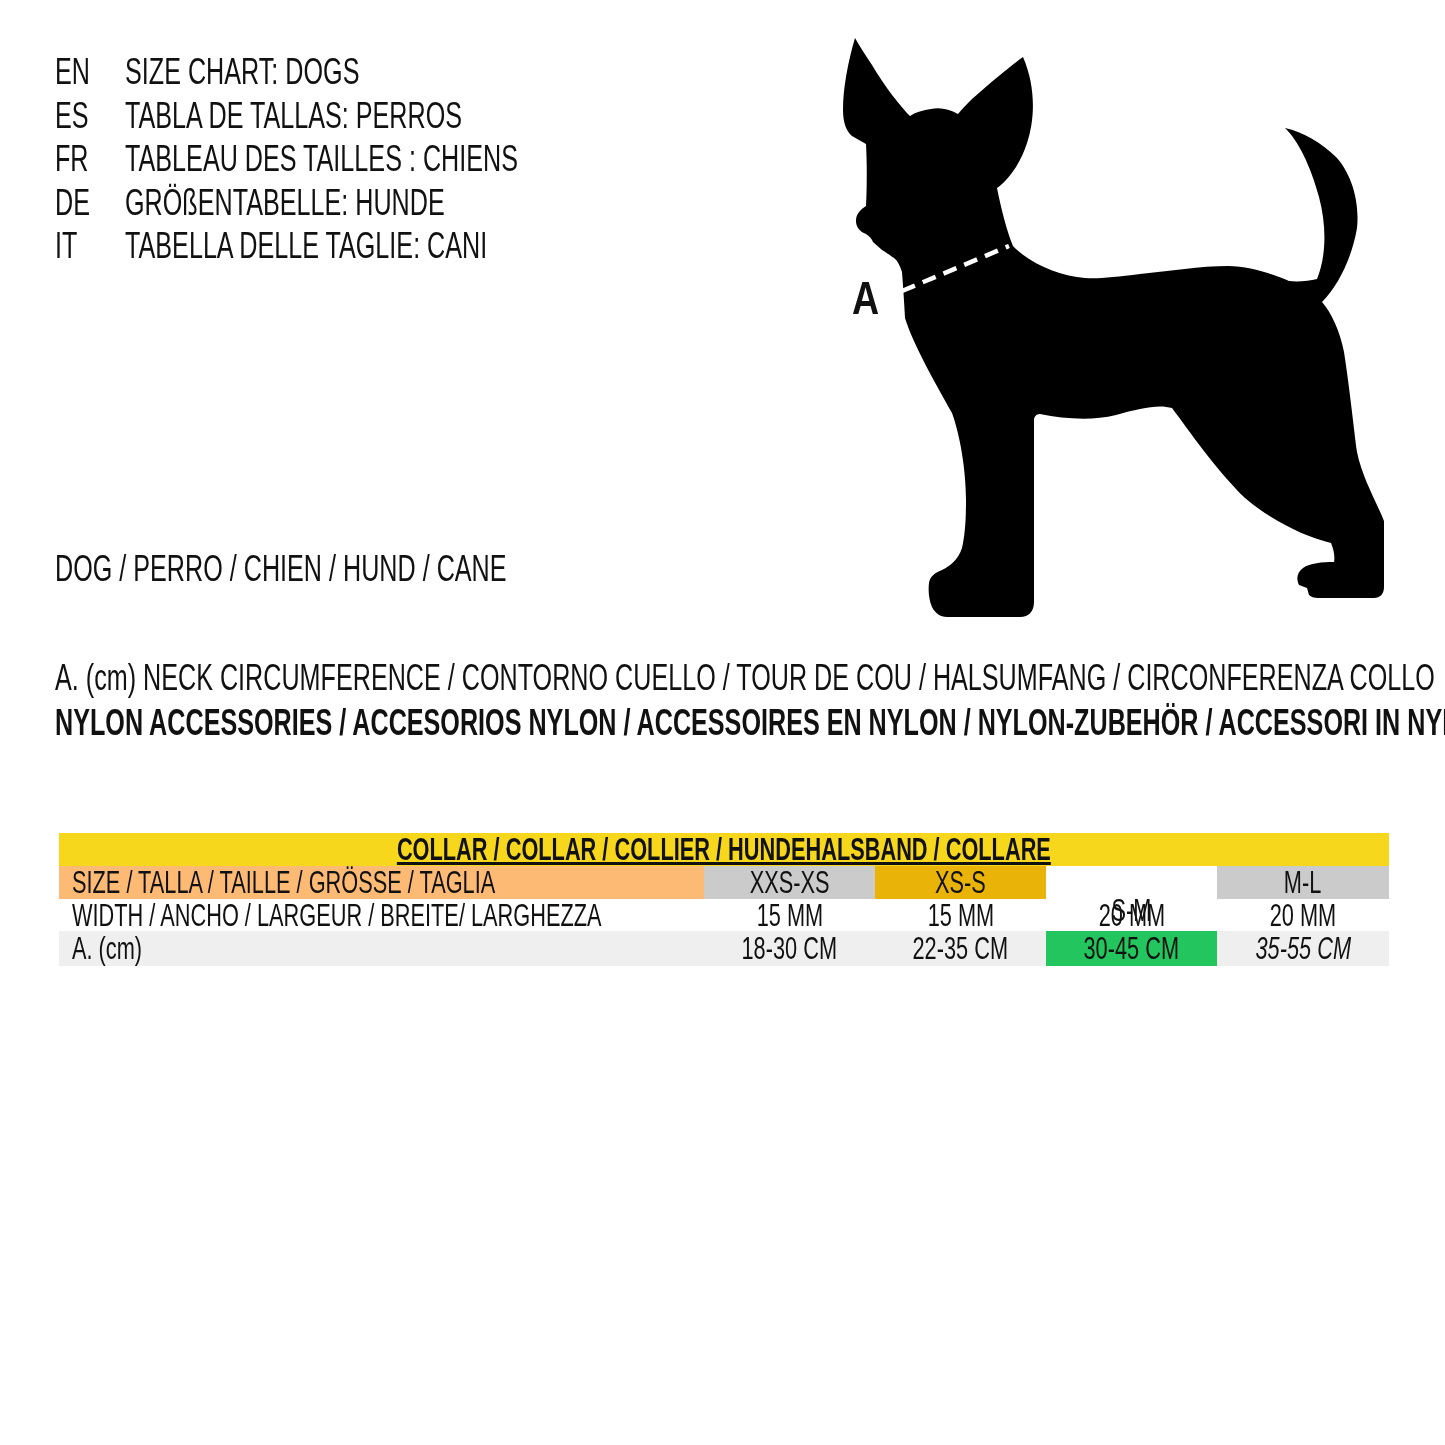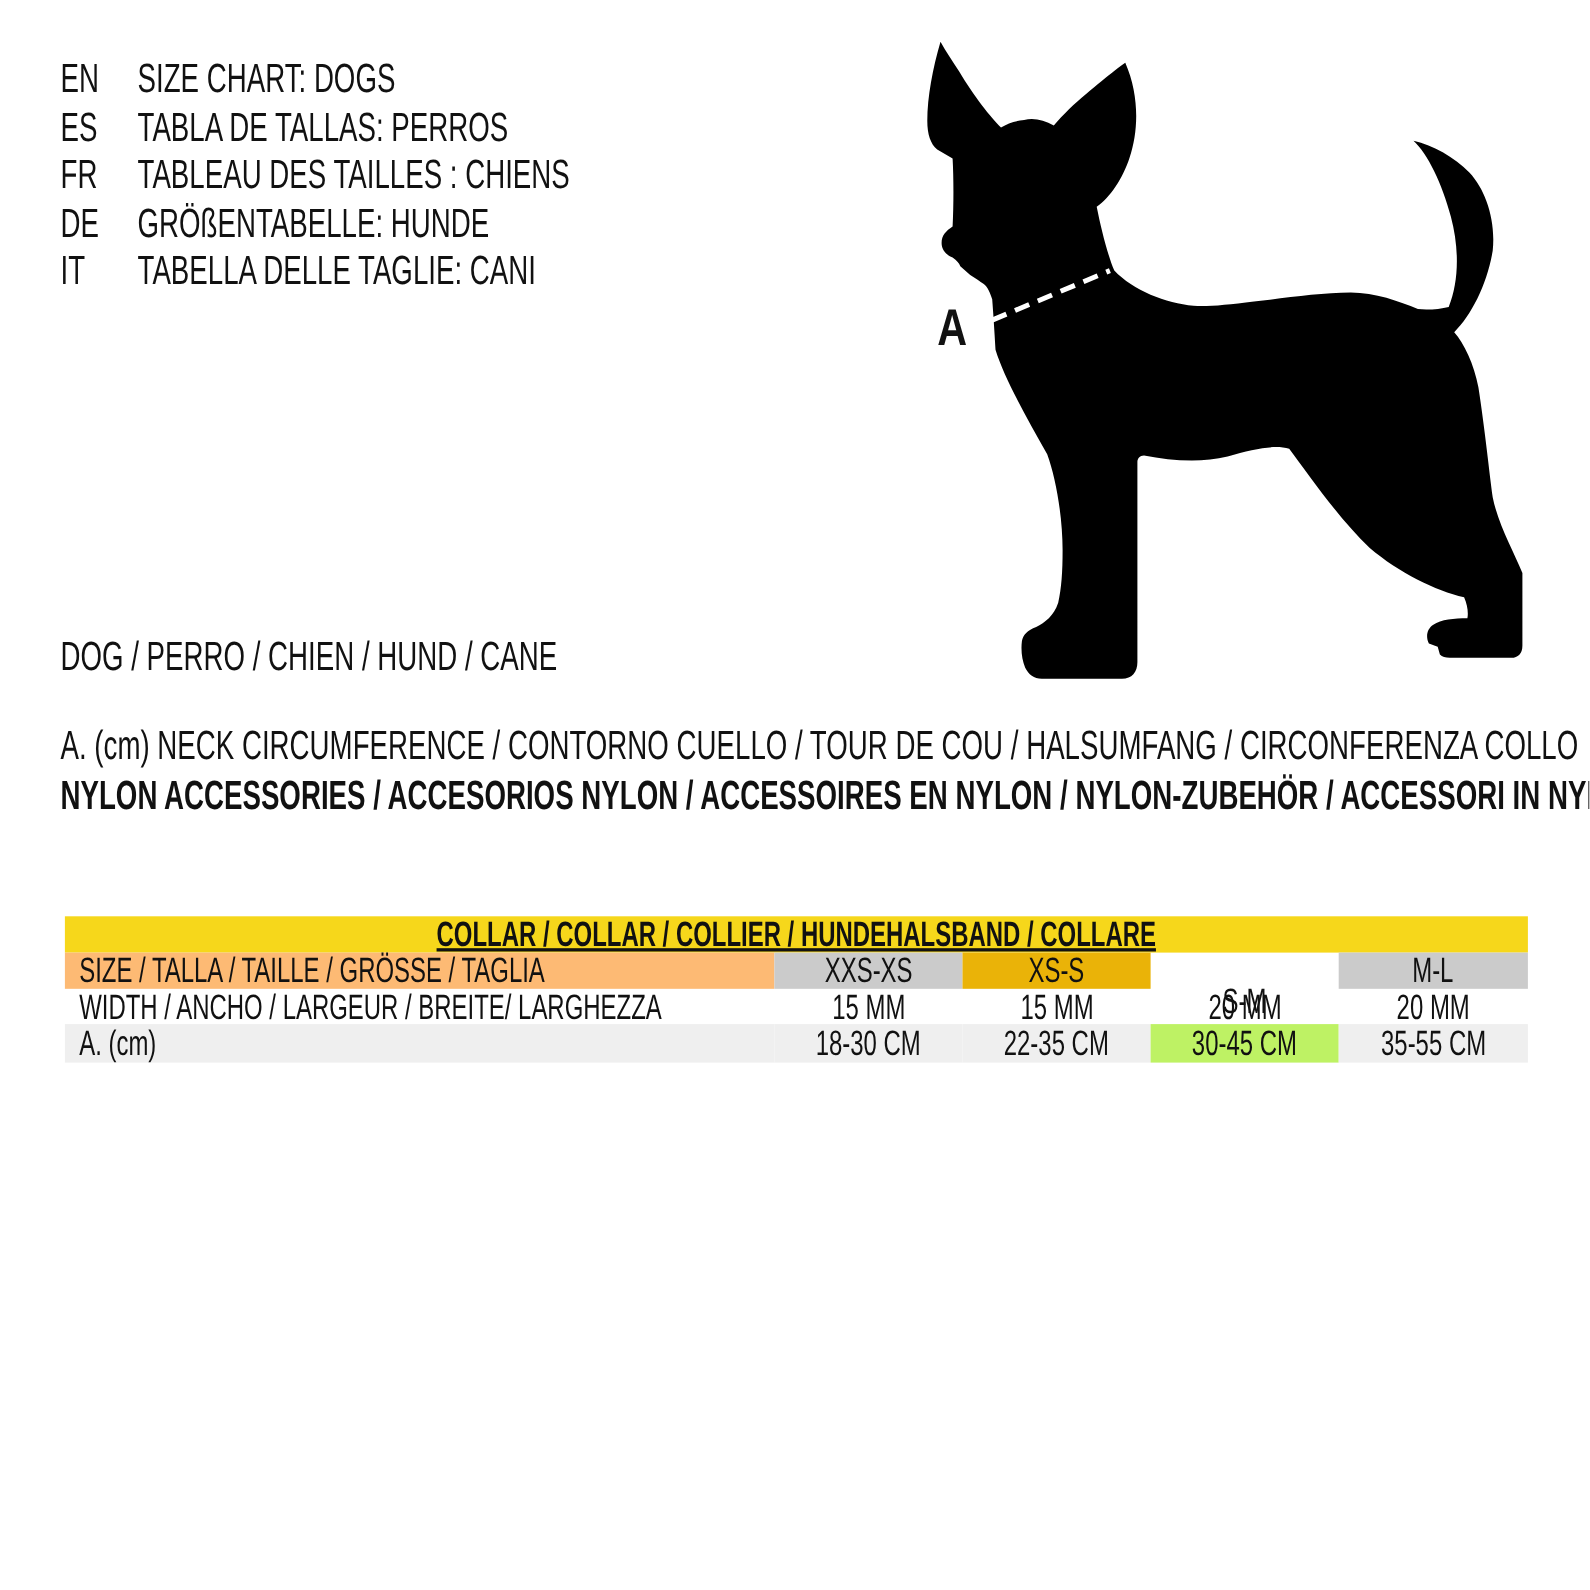--- a/index.html
+++ b/index.html
@@ -19,21 +19,21 @@
   .lang-row{display:flex;}
   .lang-code{width:103px;flex:0 0 103px;}
 
   
   .dog-figure{position:absolute;left:820px;top:20px;width:620px;height:620px;}
   .measure-a{
     position:absolute;left:852px;top:278px;font-size:47px;font-weight:700;line-height:40px;
     transform:scaleX(0.8);transform-origin:0 0;
   }
 
-  .figure-caption{position:absolute;left:55px;top:577px;font-size:37px;line-height:40px;}
+  .figure-caption{position:absolute;left:55px;top:549px;font-size:37px;line-height:40px;}
   .note1{position:absolute;left:55px;top:656px;font-size:37px;line-height:44px;}
   .note2{position:absolute;left:55px;top:701px;font-size:37px;line-height:44px;font-weight:700;}
 
   
   .size-table{
     position:absolute;left:59px;top:833px;width:1330px;
     display:grid;grid-template-columns:645px 171px 171px 171px 172px;
     grid-template-rows:33px 33px 32px 35px;font-size:32px;
   }
   .st-header{grid-column:1 / -1;display:flex;align-items:center;justify-content:center;font-weight:700;}
@@ -184,21 +184,21 @@
 
     <div class="st-cell st-label" style="background:#EFEFEF;text-align:right;">
       <span class="cnd">A. (cm)</span>
     </div>
     <div class="st-cell" style="background:#EFEFEF;text-align:center;">
       <span class="cnd-c">18-30 CM</span>
     </div>
     <div class="st-cell" style="background:#EFEFEF;text-align:right;">
       <span class="cnd-c">22-35 CM</span>
     </div>
-    <div class="st-cell" style="background:#bef264;">
+    <div class="st-cell" style="background:#22c55e;">
       <span class="cnd-c">30-45 CM</span>
     </div>
-    <div class="st-cell" style="background:#EFEFEF;">
+    <div class="st-cell" style="background:#EFEFEF;font-style:italic;">
       <span class="cnd-c">35-55 CM</span>
     </div>
   </div>
 
 </div>
 
 </body></html>

